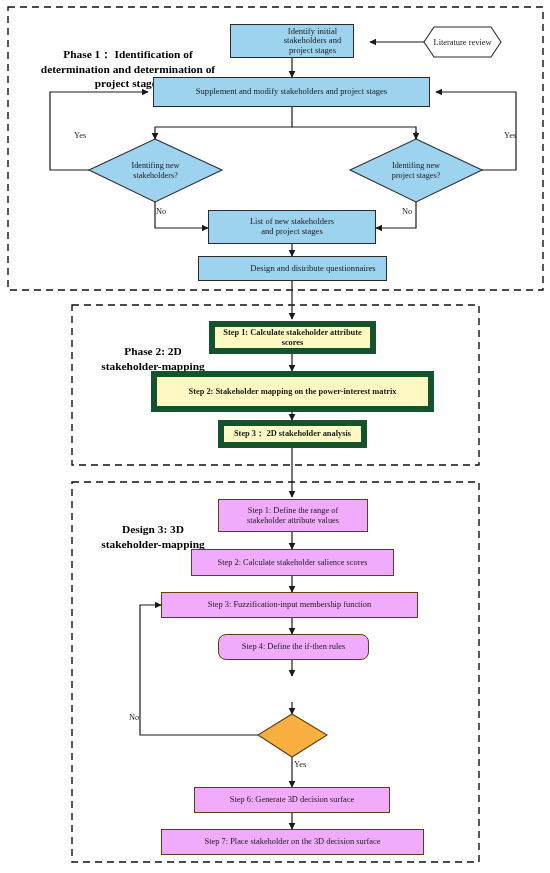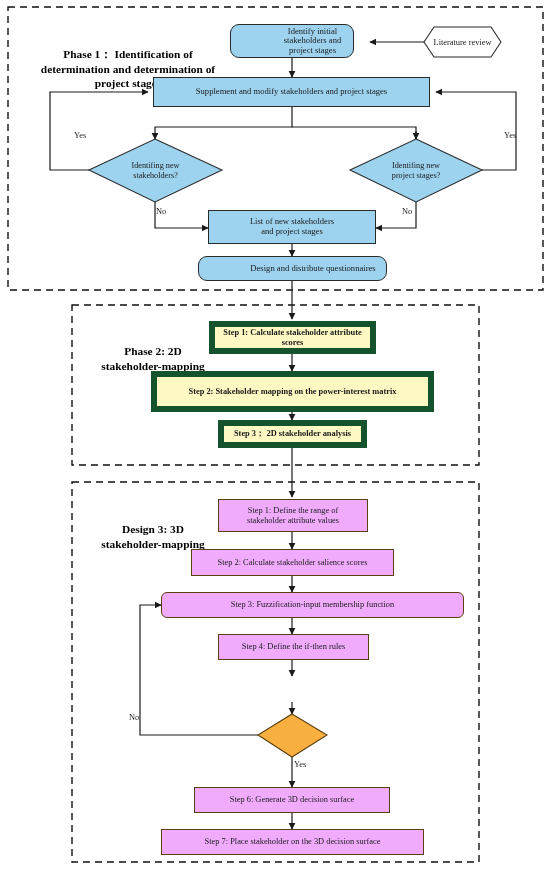--- a/index.html
+++ b/index.html
@@ -7,21 +7,21 @@
     font-family:"Liberation Serif", serif;
     width:550px;height:873px;position:relative;overflow:hidden;
   }
   #stage{position:absolute;left:0;top:0;width:550px;height:873px;}
   svg.layer{position:absolute;left:0;top:0;width:550px;height:873px;pointer-events:none;}
   .node{position:absolute;box-sizing:border-box;display:flex;align-items:center;
         justify-content:center;text-align:center;line-height:1.12;color:#1a1a1a;}
   .nodetext{display:block;padding:0 4px;}
   
   .blue{background:#9DD3EF;border:1px solid #2b2b2b;font-size:8.6px;}
-  .rounded{border-radius:9px;padding-left:41px;}
+  .rounded{border-radius:0;padding-left:41px;}
   .rect{border-radius:0;}
   
   .yellow{background:#fef9c3;border:6px solid #14532d;font-size:8.4px;font-weight:bold;}
   
   .orange{background:#f0abfc;border:1px solid #5a4010;font-size:8.4px;}
   
   .diamond{position:absolute;}
   .diamond .dtext{position:absolute;left:0;top:0;width:100%;height:100%;
         display:flex;align-items:center;justify-content:center;text-align:center;
         font-size:8.2px;line-height:1.15;color:#1a1a1a;}
@@ -180,25 +180,25 @@
     <span class="nodetext">
       <span>Step 1: Define the range of</span><br>
       <span>stakeholder attribute values</span>
     </span>
   </div>
 
   <div class="node orange" style="left:191px;top:549px;width:203px;height:27px;">
     <span class="nodetext">Step 2: Calculate stakeholder salience scores</span>
   </div>
 
-  <div class="node orange" style="left:161px;top:592px;width:303px;height:26px;border-radius:6px;">
+  <div class="node orange" style="left:161px;top:592px;width:257px;height:26px;">
     <span class="nodetext">Step 3: Fuzzification-input membership function</span>
   </div>
 
-  <div class="node orange" style="left:218px;top:634px;width:151px;height:26px;">
+  <div class="node orange" style="left:218px;top:634px;width:151px;height:26px;border-radius:8px;">
     <span class="nodetext">Step 4: Define the if-then rules</span>
   </div>
 
 
 
   <div class="node orange" style="left:194px;top:787px;width:196px;height:26px;">
     <span class="nodetext">Step 6: Generate 3D decision surface</span>
   </div>
 
   <div class="node orange" style="left:161px;top:829px;width:263px;height:26px;">

